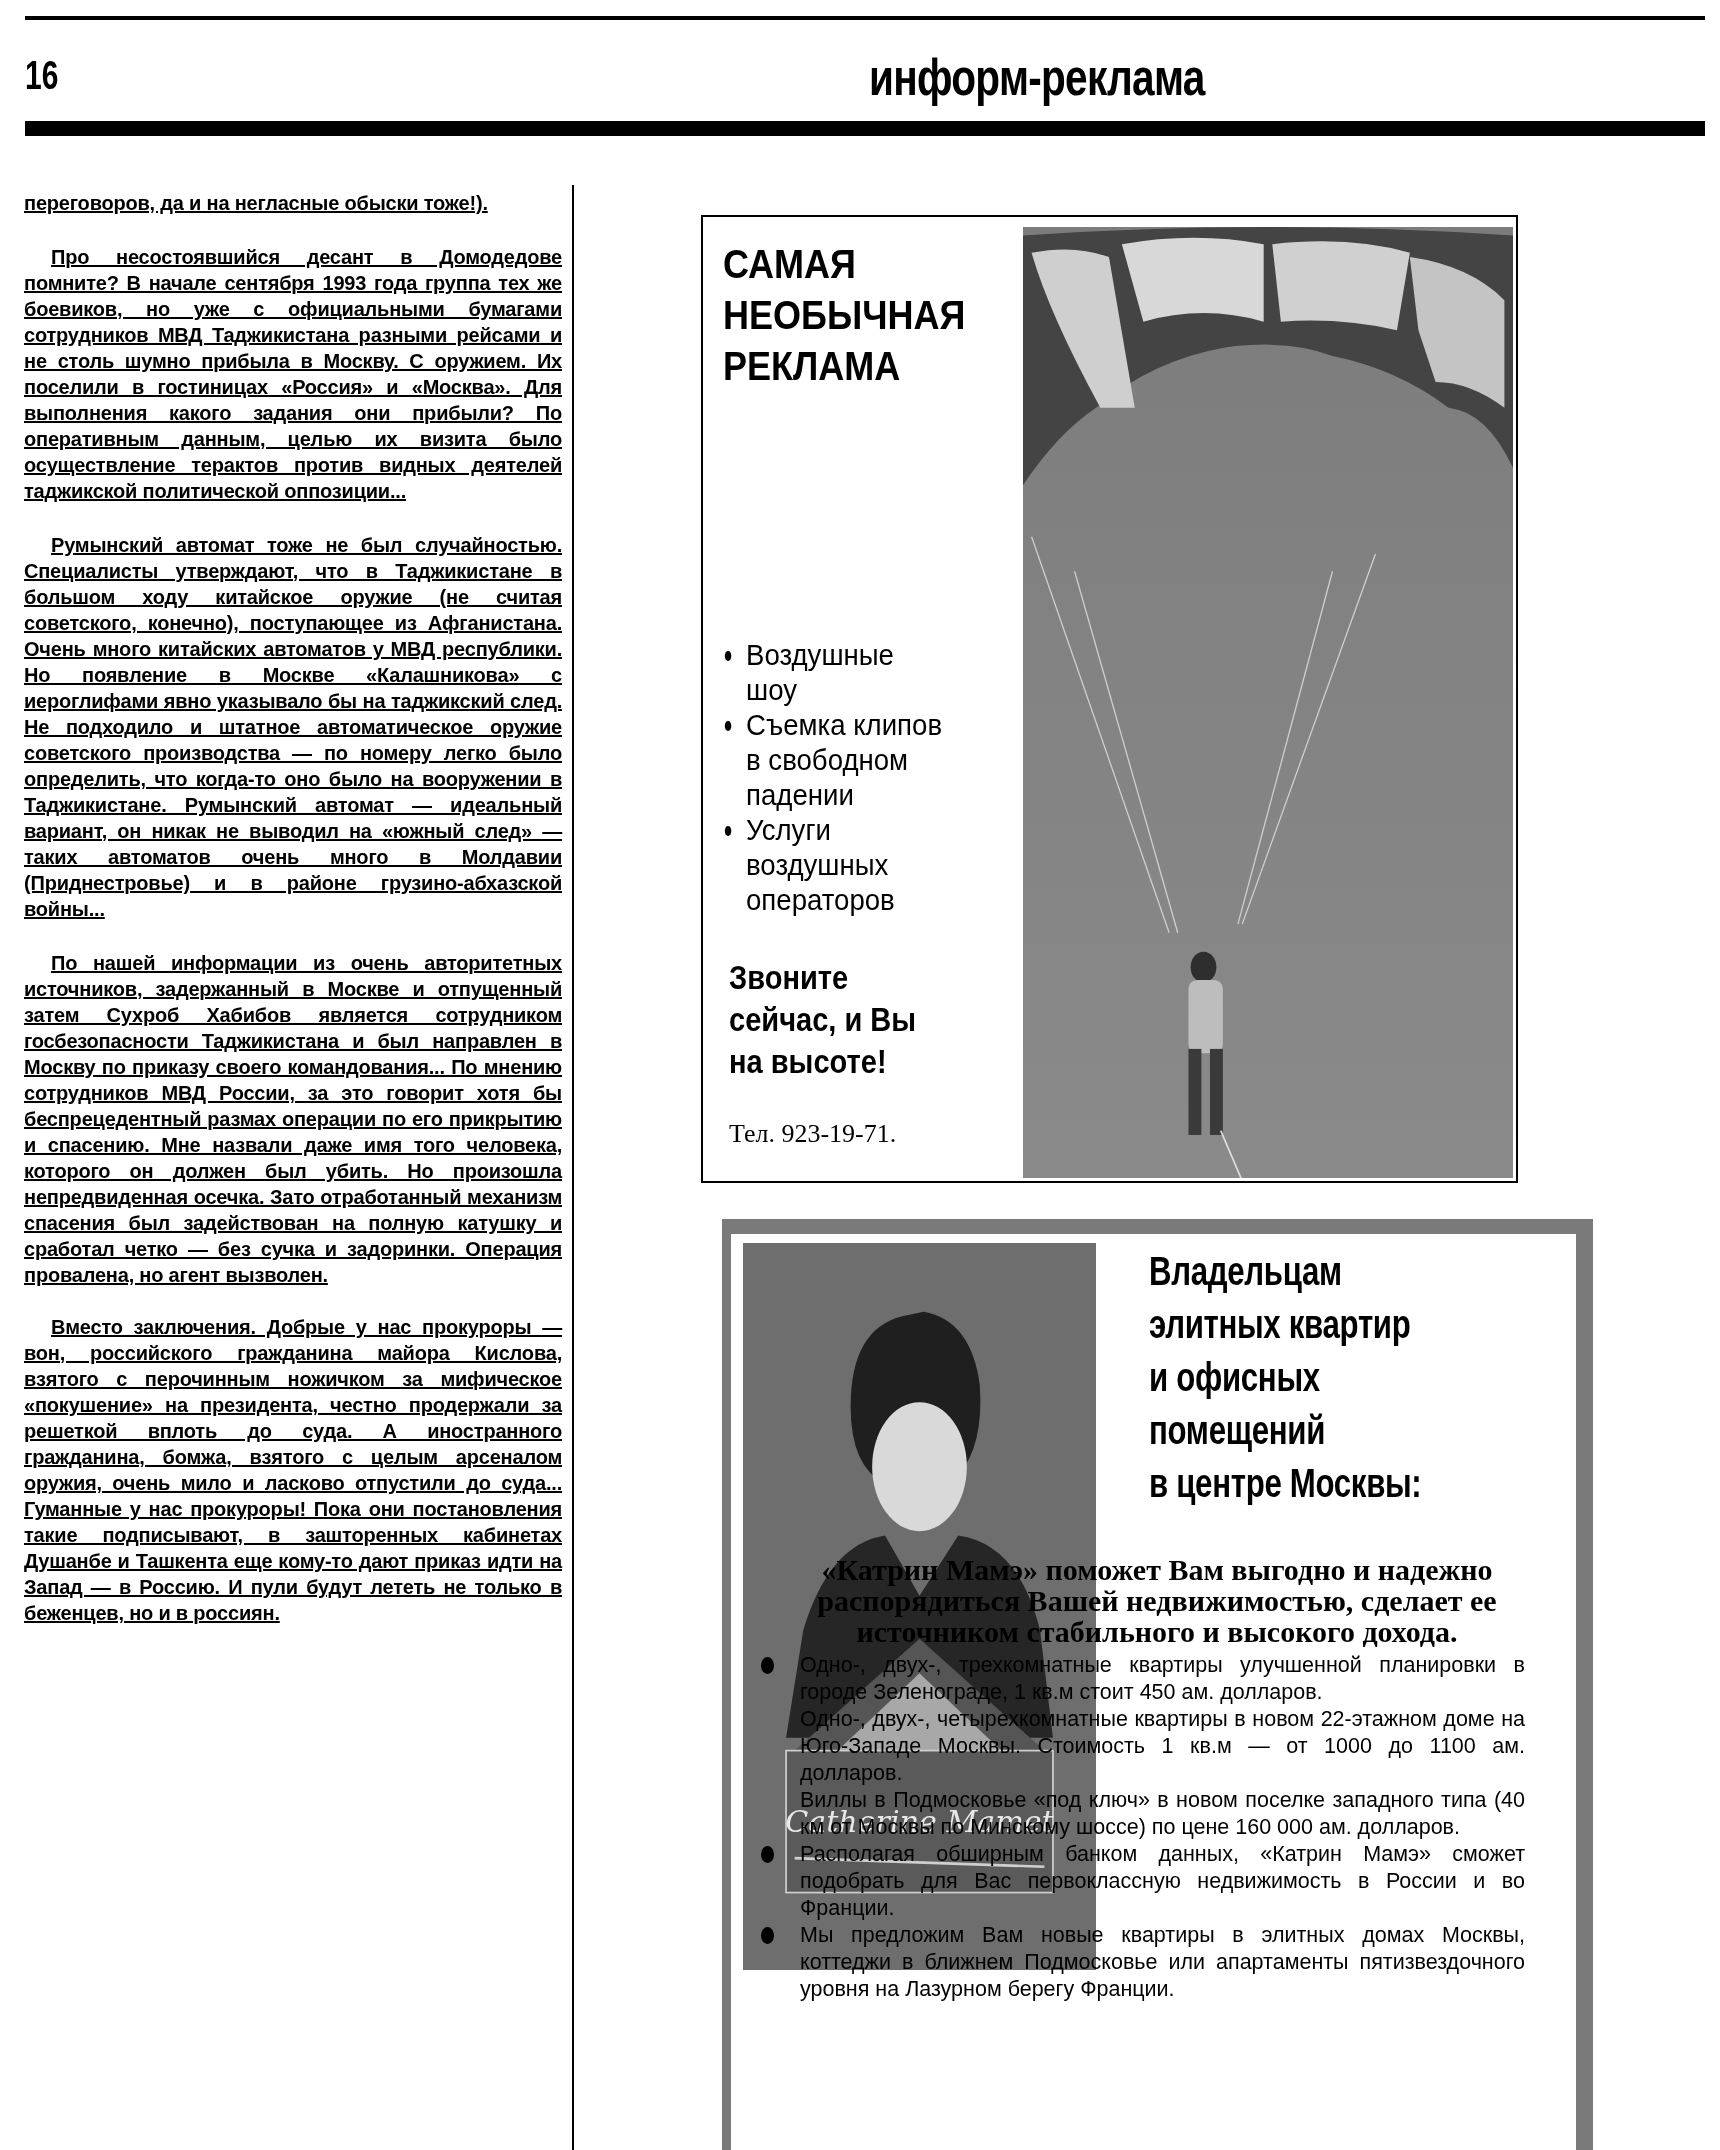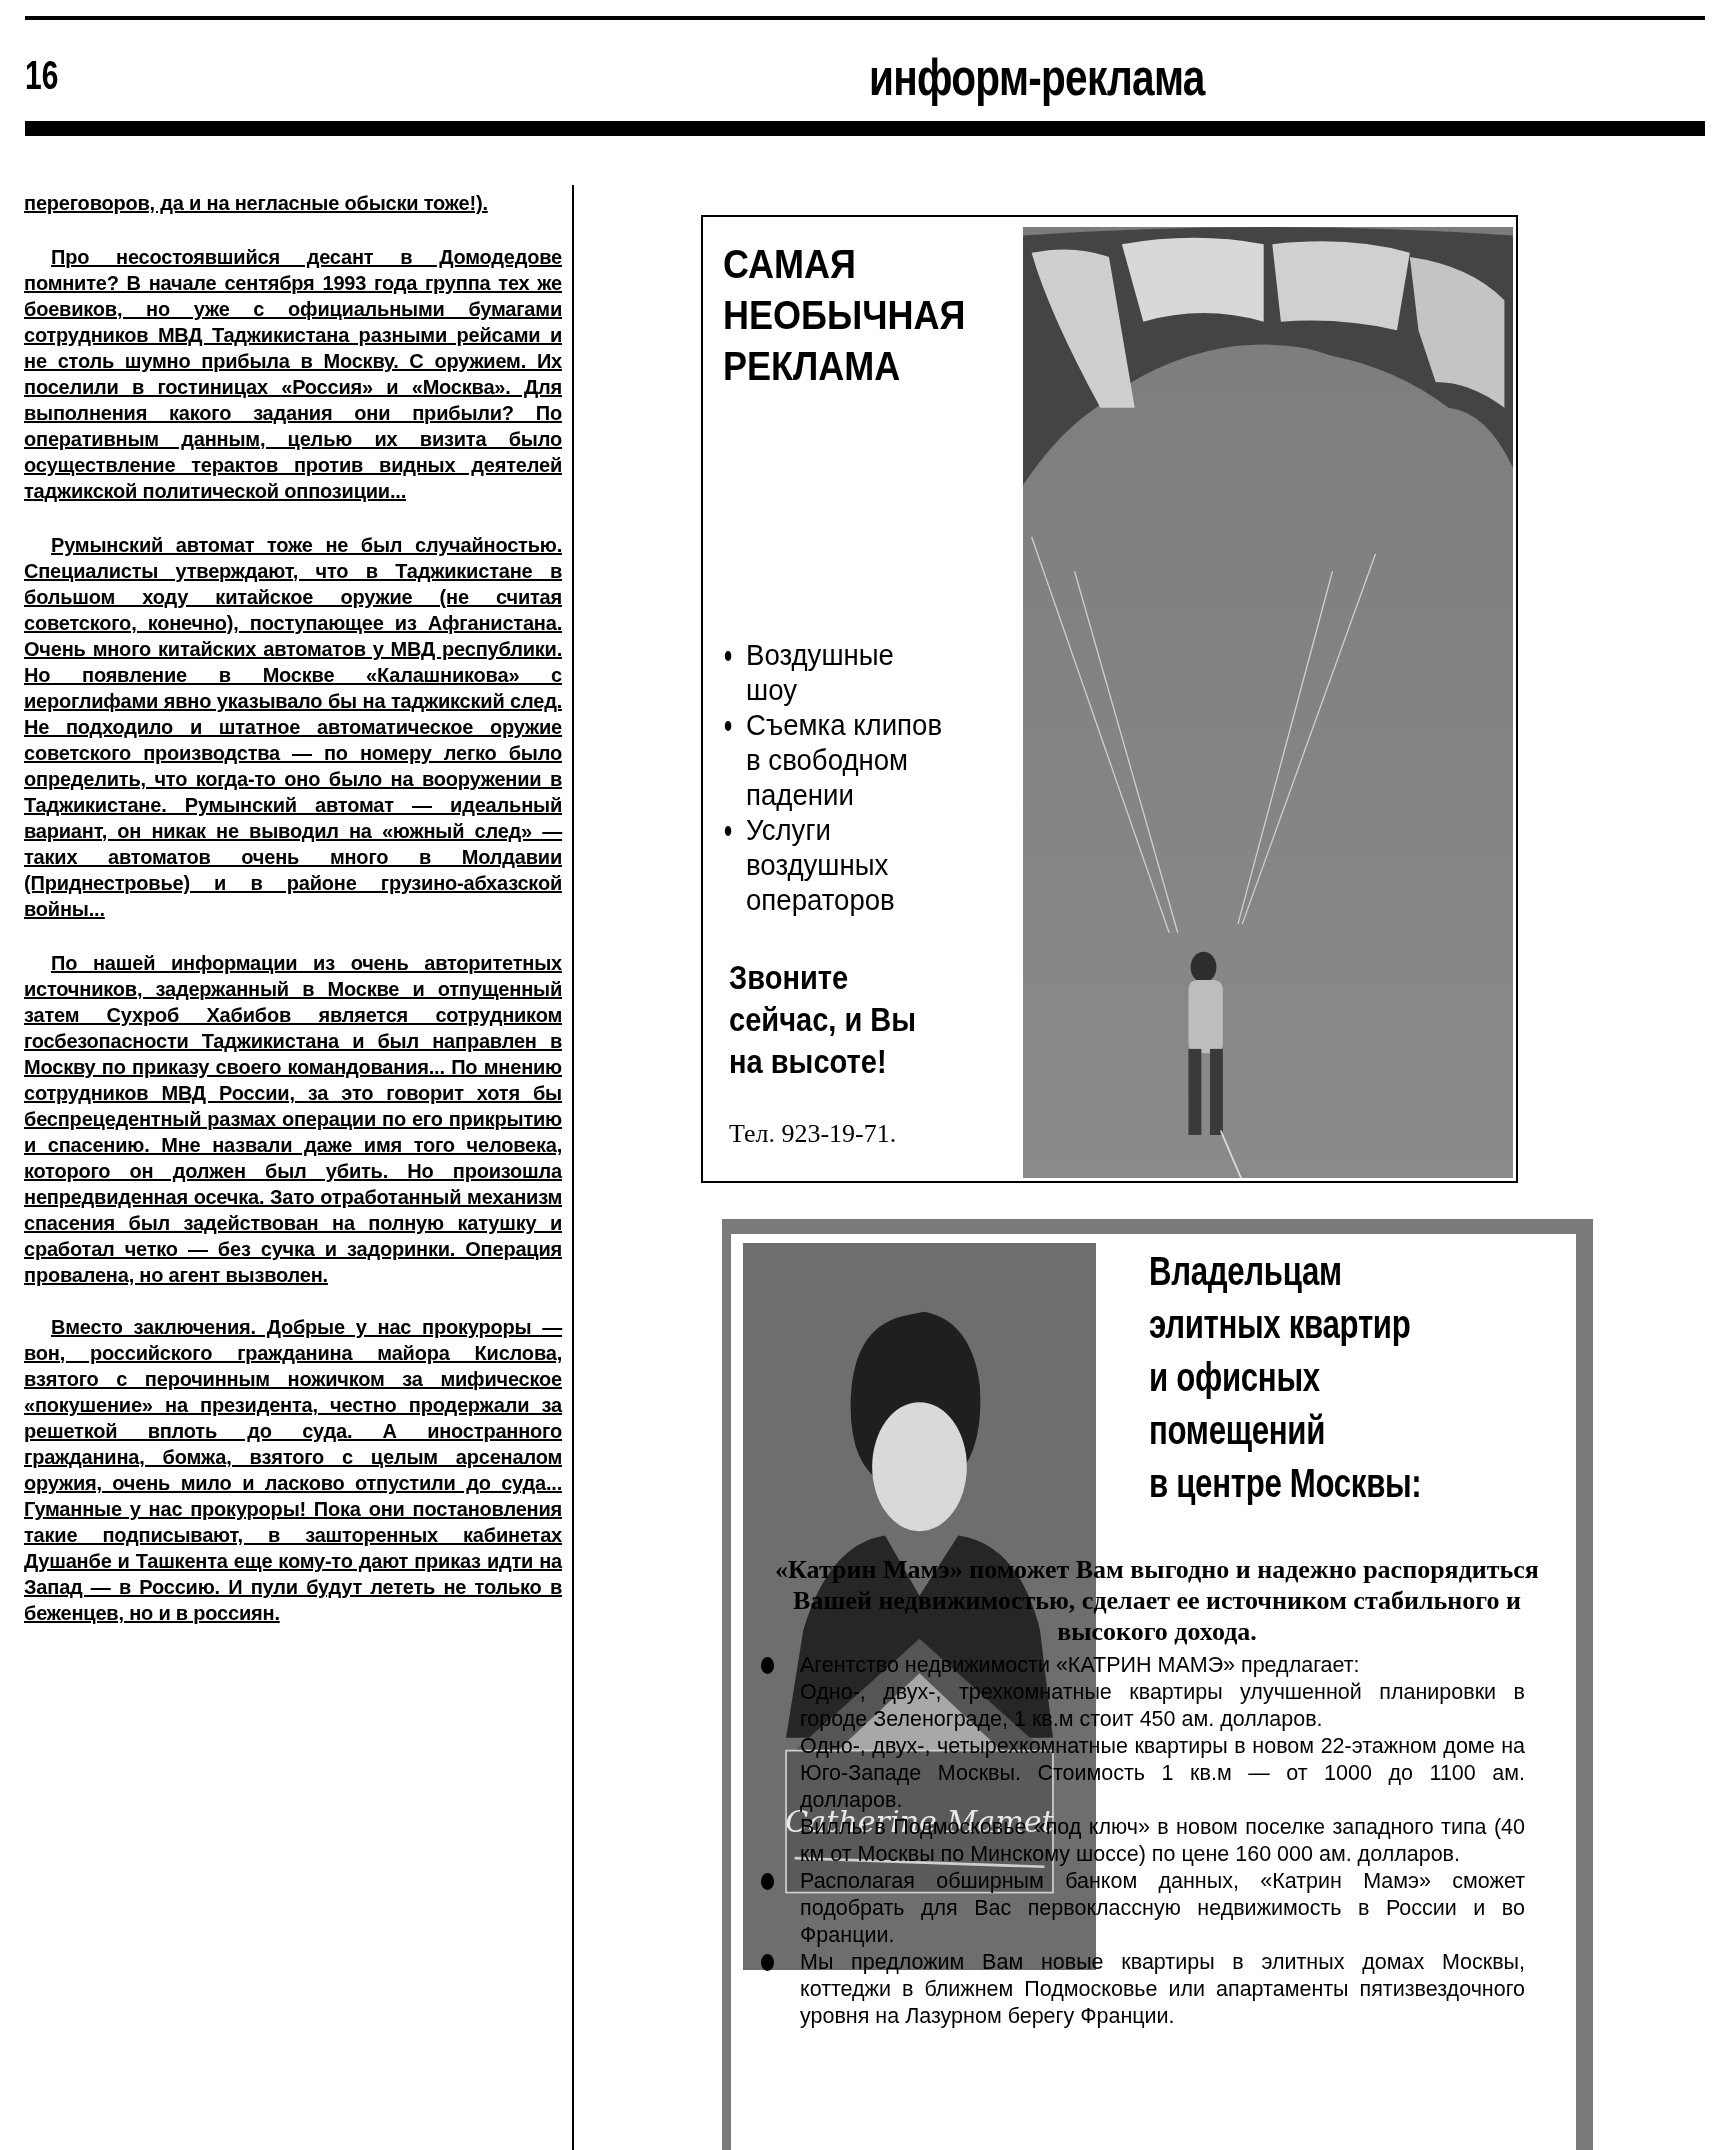--- a/index.html
+++ b/index.html
@@ -25,21 +25,21 @@
   .ad1-list li { position: relative; padding-left: 25px; }
   .ad1-list li .bullet { position: absolute; left: 1.7px; top: 13.8px; width: 6.9px; height: 10.3px; border-radius: 50%; background: #000; }
   .ad1-cta { position: absolute; left: 729px; top: 957px; font-size: 33px; font-weight: bold; line-height: 42px; transform: scaleX(0.88); transform-origin: left top; }
   .ad1-tel { position: absolute; left: 729px; top: 1121px; font-family: "Liberation Serif", serif; font-size: 26px; line-height: 1; }
 
   
   .ad2 { position: absolute; left: 722px; top: 1219px; width: 871px; height: 1157px; background: #7a7a7a; }
   .ad2-inner { position: absolute; left: 731px; top: 1234px; width: 845px; height: 1128px; background: #fff; }
   .ad2-photo { position: absolute; left: 739px; top: 1240px; width: 353px; height: 727px; }
   .ad2-headline { position: absolute; left: 1149px; top: 1245px; font-size: 40px; font-weight: bold; line-height: 53px; transform: scaleX(0.78); transform-origin: left top; letter-spacing: -0.4px; }
-  .ad2-lead { position: absolute; left: 757px; top: 1554px; width: 800px; font-family: "Liberation Serif", serif; font-size: 26px; font-weight: bold; line-height: 31px; text-align: center; }
+  .ad2-lead { position: absolute; left: 757px; top: 1554px; width: 800px; font-family: "Liberation Serif", serif; font-size: 30px; font-weight: bold; line-height: 31px; text-align: center; }
   .ad2-items { position: absolute; left: 751px; top: 1652px; width: 774px; font-size: 21.5px; line-height: 27px; margin: 0; padding: 0; list-style: none; }
   .ad2-items li { position: relative; padding-left: 49px; text-align: justify; }
   .ad2-items li .dot { position: absolute; left: 9.5px; top: 5.2px; width: 13px; height: 17px; border-radius: 50%; background: #000; }
   .ad2-items li p { margin: 0; }
 </style>
 </head>
 <body>
 
 <div class="rule-top"></div>
 <div class="page-num">16</div>
@@ -133,21 +133,20 @@
   <div>Владельцам</div>
   <div>элитных квартир</div>
   <div>и офисных</div>
   <div>помещений</div>
   <div>в центре Москвы:</div>
 </div>
 <div class="ad2-lead">«Катрин Мамэ» поможет Вам выгодно и надежно распорядиться Вашей недвижимостью, сделает ее источником стабильного и высокого дохода.</div>
 <ul class="ad2-items">
   <li>
     <span class="dot"></span>
-    <p>Агентство недвижимости «КАТРИН МАМЭ» предлагает:</p>
     <p>Одно-, двух-, трехкомнатные квартиры улучшенной планировки в городе Зеленограде, 1 кв.м стоит 450 ам. долларов.</p>
     <p>Одно-, двух-, четырехкомнатные квартиры в новом 22-этажном доме на Юго-Западе Москвы. Стоимость 1 кв.м — от 1000 до 1100 ам. долларов.</p>
     <p>Виллы в Подмосковье «под ключ» в новом поселке западного типа (40 км от Москвы по Минскому шоссе) по цене 160 000 ам. долларов.</p>
   </li>
   <li>
     <span class="dot"></span>
     <p>Располагая обширным банком данных, «Катрин Мамэ» сможет подобрать для Вас первоклассную недвижимость в России и во Франции.</p>
   </li>
   <li>
     <span class="dot"></span>

